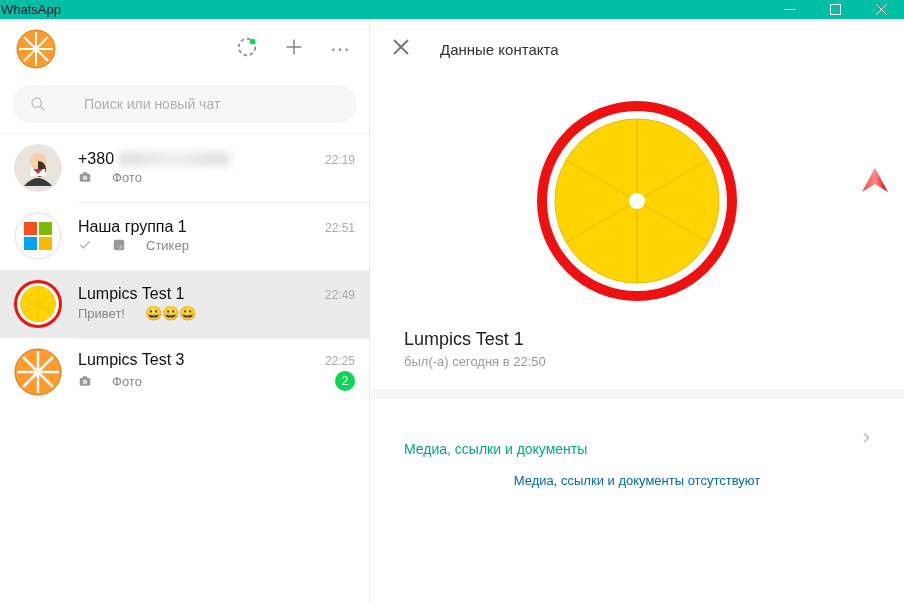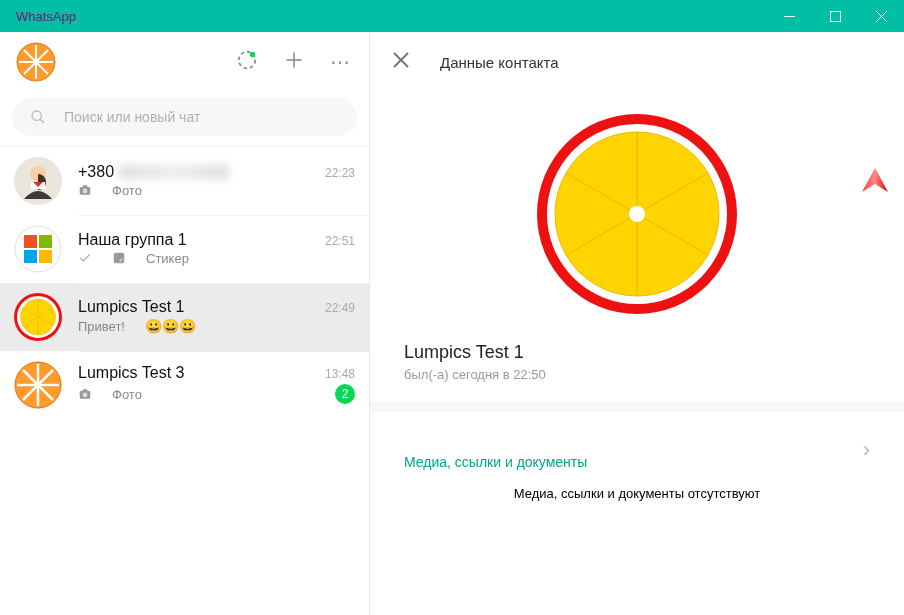--- a/index.html
+++ b/index.html
@@ -1,33 +1,33 @@
 <!DOCTYPE html>
 <html><head>
   <meta charset="utf-8">
   <style>
     * { box-sizing: border-box; margin: 0; padding: 0; }
     body { font-family: "Segoe UI", -apple-system, sans-serif; background: #f5f5f5; display: flex; justify-content: center; align-items: flex-start; }
     .window { width: 904px; height: 615px; background: white; box-shadow: 0 2px 18px rgba(0,0,0,.25); position: relative; margin: 0; }
-    .titlebar { height: 32px; background: #00bfa5; display: flex; align-items: center; padding-left: 16px; color: #701a75; font-size: 13px; }
+    .titlebar { height: 19px; background: #00bfa5; display: flex; align-items: center; padding-left: 1px; color: #0f172a; font-size: 13px; }
     .titlebar-spacer { flex: 1; }
     .titlebar-btn { width: 46px; height: 32px; display: flex; align-items: center; justify-content: center; color: white; }
     .titlebar-btn svg { display: block; }
     .body { display: flex; height: calc(100% - 32px); }
     .left { width: 370px; border-right: 1px solid #e9e9e9; display: flex; flex-direction: column; background: white; }
     .left-header { height: 60px; display: flex; align-items: center; padding: 0 16px; gap: 10px; }
     .avatar { border-radius: 50%; overflow: hidden; display: flex; align-items: center; justify-content: center; flex-shrink: 0; }
     .avatar-orange { background: white; }
     .hdr-actions { margin-left: auto; display: flex; align-items: center; gap: 26px; }
     .hdr-icon { color: #919191; cursor: pointer; }
     .hdr-dots { font-size: 20px; letter-spacing: 3px; color:#919191; }
     .search-wrap { padding: 6px 12px 10px; border-bottom: 1px solid #f2f2f2; }
     .search-box { background: #f7f7f7; border-radius: 20px; height: 38px; display: flex; align-items: center; padding: 0 18px; gap: 18px; }
     .search-box svg { flex-shrink:0; }
-    .search-input { border: none; background: transparent; outline: none; font-size: 14px; color: #555; width: 100%; }
+    .search-input { border: none; background: transparent; outline: none; font-size: 14px; color: #555; width: 100%; margin-left: 20px; }
     .search-input::placeholder { color: #b0b0b0; }
     .chat-list { flex: 1; overflow-y: auto; }
     .chat-item { display: flex; align-items: center; padding: 10px 14px 10px 14px; cursor: pointer; position: relative; }
     .chat-item.active { background: #ebebeb; }
     .chat-avatar { width: 48px; height: 48px; border-radius: 50%; margin-right: 16px; flex-shrink: 0; display:flex; align-items:center; justify-content:center; overflow:hidden; background:#eee; }
     .chat-body { flex: 1; min-width:0; border-bottom: 0 solid #f2f2f2; padding-bottom: 2px; }
     .chat-top-row { display: flex; justify-content: space-between; align-items: baseline; }
     .chat-name { font-size: 16px; color: #111; font-weight: 400; }
     .chat-time { font-size: 12px; color: #aaa; }
     .chat-bottom-row { display: flex; align-items: center; justify-content: space-between; margin-top: 2px; }
@@ -41,21 +41,21 @@
     .right-title { font-size: 15px; color: #333; }
     .profile-block { display:flex; flex-direction: column; align-items:flex-start; padding: 12px 34px 20px; border-bottom: 10px solid #f7f7f7; }
     .profile-photo-wrap { align-self:center; margin: 10px 0 24px; }
     .profile-photo { width: 200px; height: 200px; border-radius:50%; }
     .profile-name { font-size: 18px; color:#222; margin-bottom:4px; }
     .profile-status { font-size: 13px; color:#999;text-align:center; }
     .media-section { padding: 18px 34px; display:flex; flex-direction:column; gap:16px; }
     .media-header { display:flex; justify-content:space-between; align-items:center; cursor:pointer; }
     .media-label { color:#00a884; font-size:14px;margin-top:24px; }
     .chevron-right { color:#bbb; font-size:22px; }
-    .media-empty { text-align:center; color:#000000; font-size:13px; }
+    .media-empty { text-align:center; color:#0369a1; font-size:13px; }
     .arrow-annot { position:absolute; right:14px; top:168px; pointer-events:none; }
     .blur-strip { filter: blur(4px); background: linear-gradient(90deg,#ddd,#eee,#ddd); height:14px; width:110px; display:inline-block; border-radius:3px; vertical-align:middle; }
     
     .chat-item + .chat-item::before { content:""; position:absolute; left:78px; right:0; top:0; height:1px; background:#f0f0f0; }
   </style>
 </head>
 <body>
 
 <div class="window">
 
@@ -135,21 +135,21 @@
                 <circle cx="24" cy="17" r="8" fill="#f8cfa8"></circle>
                 <path d="M24 17 a8 8 0 0 1 0 16" fill="#4a3222"></path>
                 <path d="M10 42 q14 -16 28 0" fill="#3a3a3a"></path>
                 <rect x="17" y="25" width="14" height="7" fill="#fff"></rect>
                 <path d="M19 25 l5 5 l5 -5" fill="#c33"></path>
               </svg>
           </div>
           <div class="chat-body">
             <div class="chat-top-row">
               <span class="chat-name"><span>+380</span> <span class="blur-strip"></span></span>
-              <span class="chat-time">22:23</span>
+              <span class="chat-time">22:19</span>
             </div>
             <div class="chat-bottom-row">
               <span class="chat-preview">
                 <svg class="cam-icon" width="14" height="14" viewBox="0 0 24 24">
                     <rect x="3" y="7" width="18" height="13" rx="2" fill="#999"></rect>
                     <circle cx="12" cy="13.5" r="4" fill="#ddd"></circle>
                     <rect x="8" y="4" width="8" height="4" rx="1" fill="#999"></rect>
                   </svg>
                 <span>Фото</span>
               </span>
@@ -227,21 +227,21 @@
                   <line x1="24" y1="24" x2="9" y2="9"></line>
                   <line x1="24" y1="24" x2="39" y2="39"></line>
                   <line x1="24" y1="24" x2="39" y2="9"></line>
                   <line x1="24" y1="24" x2="9" y2="39"></line>
                 </g>
               </svg>
           </div>
           <div class="chat-body">
             <div class="chat-top-row">
               <span class="chat-name">Lumpics Test 3</span>
-              <span class="chat-time">13:48</span>
+              <span class="chat-time">22:25</span>
             </div>
             <div class="chat-bottom-row">
               <span class="chat-preview">
                 <svg class="cam-icon" width="14" height="14" viewBox="0 0 24 24">
                     <rect x="3" y="7" width="18" height="13" rx="2" fill="#999"></rect>
                     <circle cx="12" cy="13.5" r="4" fill="#ddd"></circle>
                     <rect x="8" y="4" width="8" height="4" rx="1" fill="#999"></rect>
                   </svg>
                 <span>Фото</span>
               </span>

